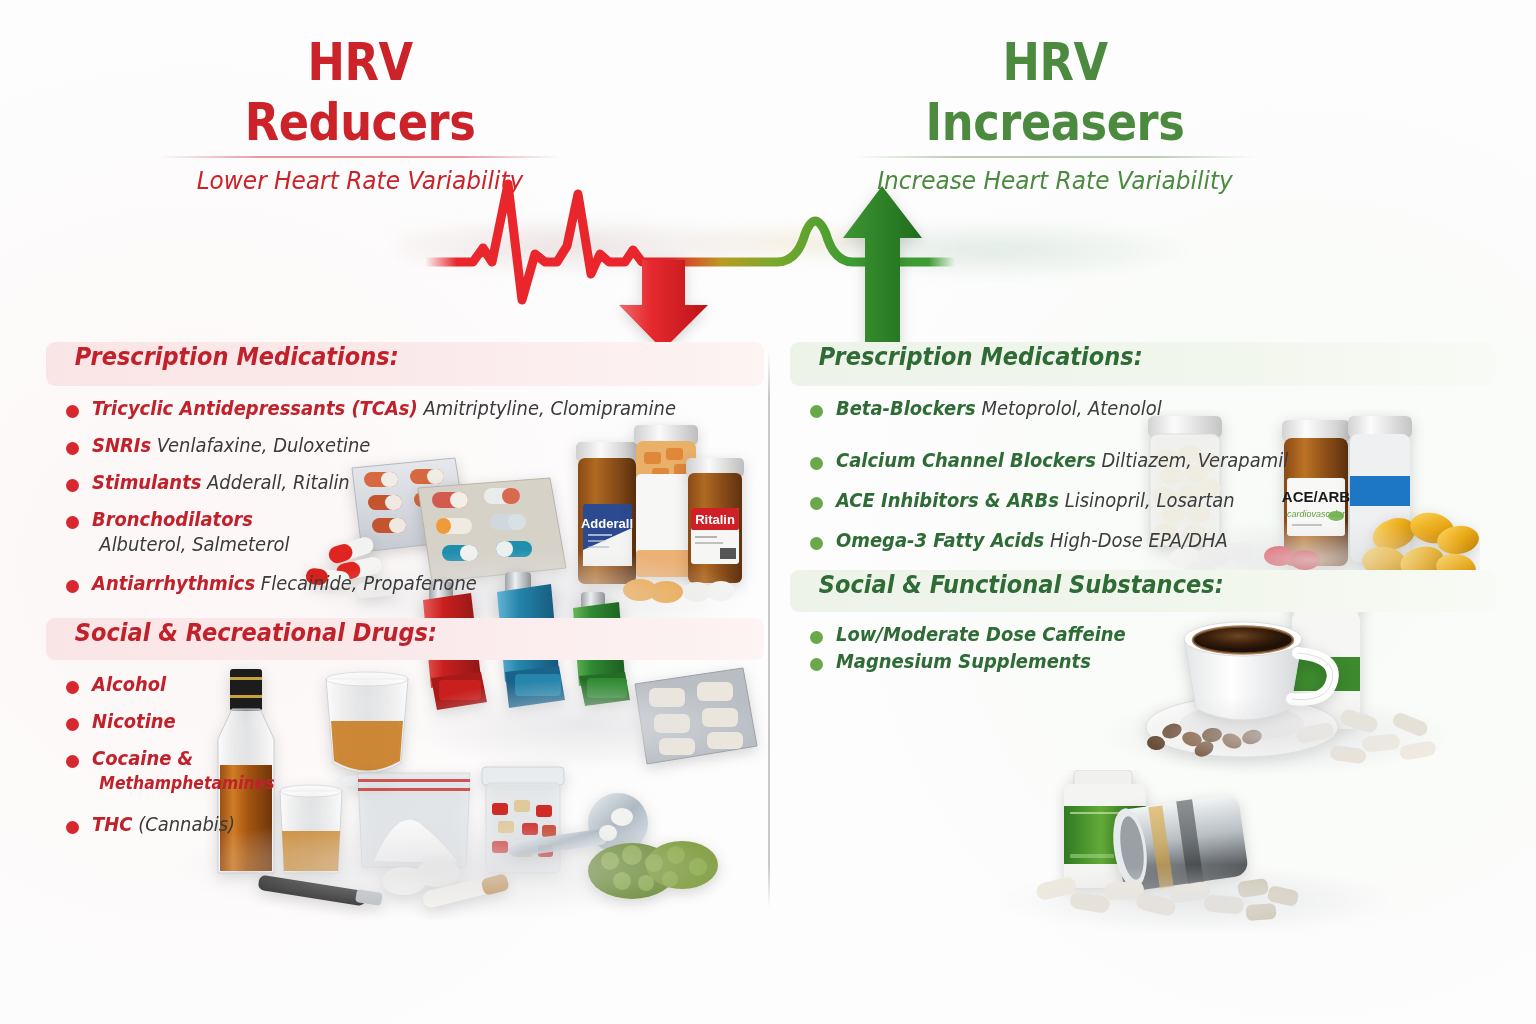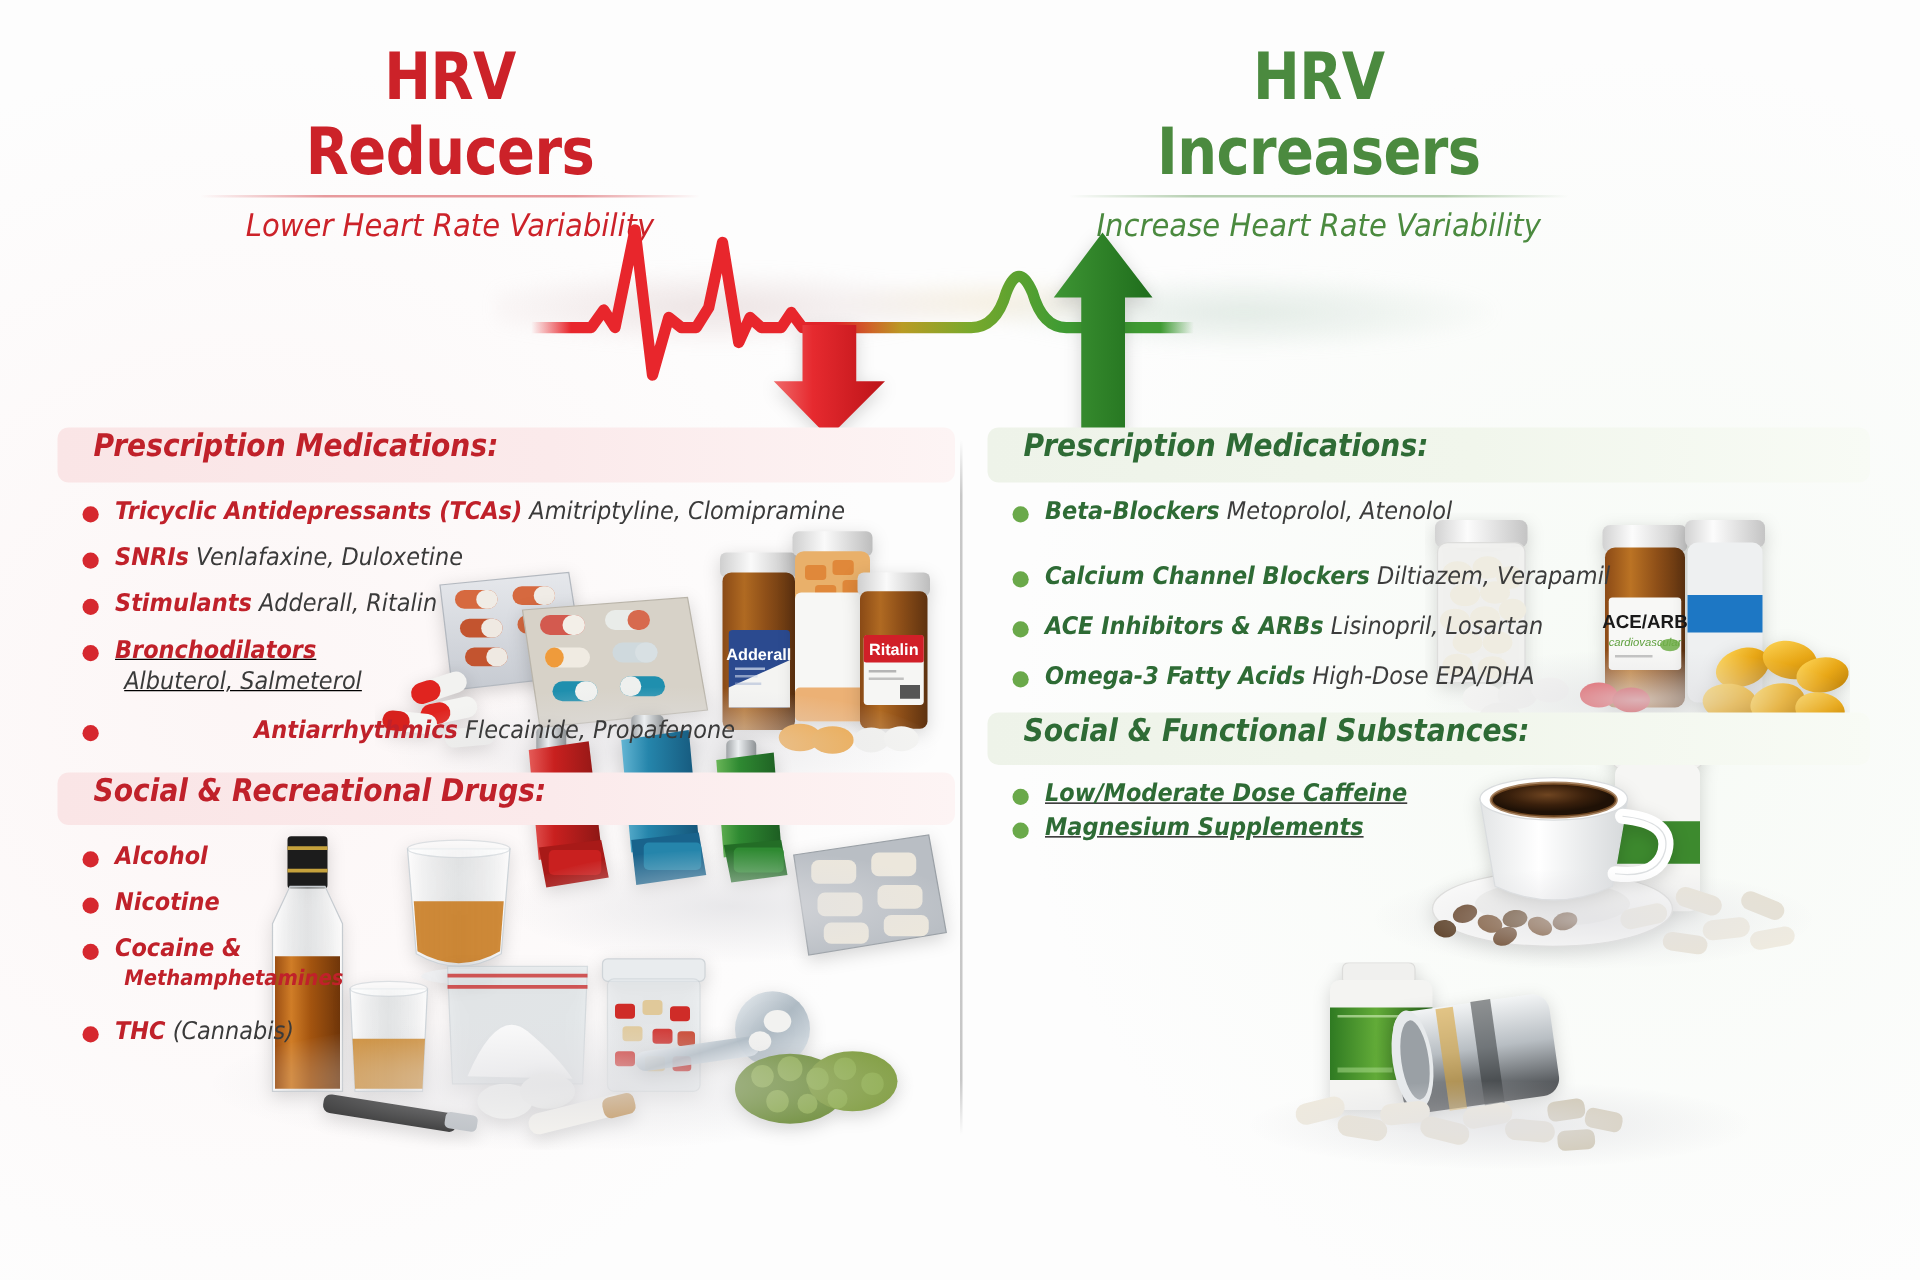--- a/index.html
+++ b/index.html
@@ -435,26 +435,26 @@
     <div class="li red" style="margin-top:12px;">
       <span class="dot red"></span>
       <div class="ln"><span class="term">SNRIs</span>
       <span class="det">Venlafaxine, Duloxetine</span></div>
     </div>
     <div class="li red" style="margin-top:12px;">
       <span class="dot red"></span>
       <div class="ln"><span class="term">Stimulants</span>
       <span class="det">Adderall, Ritalin</span></div>
     </div>
-    <div class="li red" style="margin-top:12px;text-decoration:underline;">
+    <div class="li red" style="margin-top:12px;">
       <span class="dot red"></span>
       <div class="ln"><span class="term">Bronchodilators</span></div>
       <div class="ln2"><span class="det">Albuterol, Salmeterol</span></div>
     </div>
-    <div class="li red" style="margin-top:14px;text-align:center;">
+    <div class="li red" style="margin-top:14px;">
       <span class="dot red"></span>
       <div class="ln"><span class="term">Antiarrhythmics</span>
       <span class="det">Flecainide, Propafenone</span></div>
     </div>
   </div>
 
   <div class="band red" style="left:46px;top:618px;width:718px;height:42px;">
     <span class="band-label">Social &amp; Recreational Drugs:</span>
   </div>
 
@@ -685,21 +685,21 @@
       <span class="dot green"></span>
       <div class="ln"><span class="term">Omega-3 Fatty Acids</span>
       <span class="det">High-Dose EPA/DHA</span></div>
     </div>
   </div>
 
   <div class="band green" style="left:790px;top:570px;width:706px;height:42px;">
     <span class="band-label">Social &amp; Functional Substances:</span>
   </div>
 
-  <div class="list" style="left:806px;top:622px;width:400px;text-decoration:underline;">
+  <div class="list" style="left:806px;top:622px;width:400px;">
     <div class="li grn">
       <span class="dot green"></span>
       <div class="ln"><span class="term">Low/Moderate Dose Caffeine</span></div>
     </div>
     <div class="li grn" style="">
       <span class="dot green"></span>
       <div class="ln"><span class="term">Magnesium Supplements</span></div>
     </div>
   </div>
 

